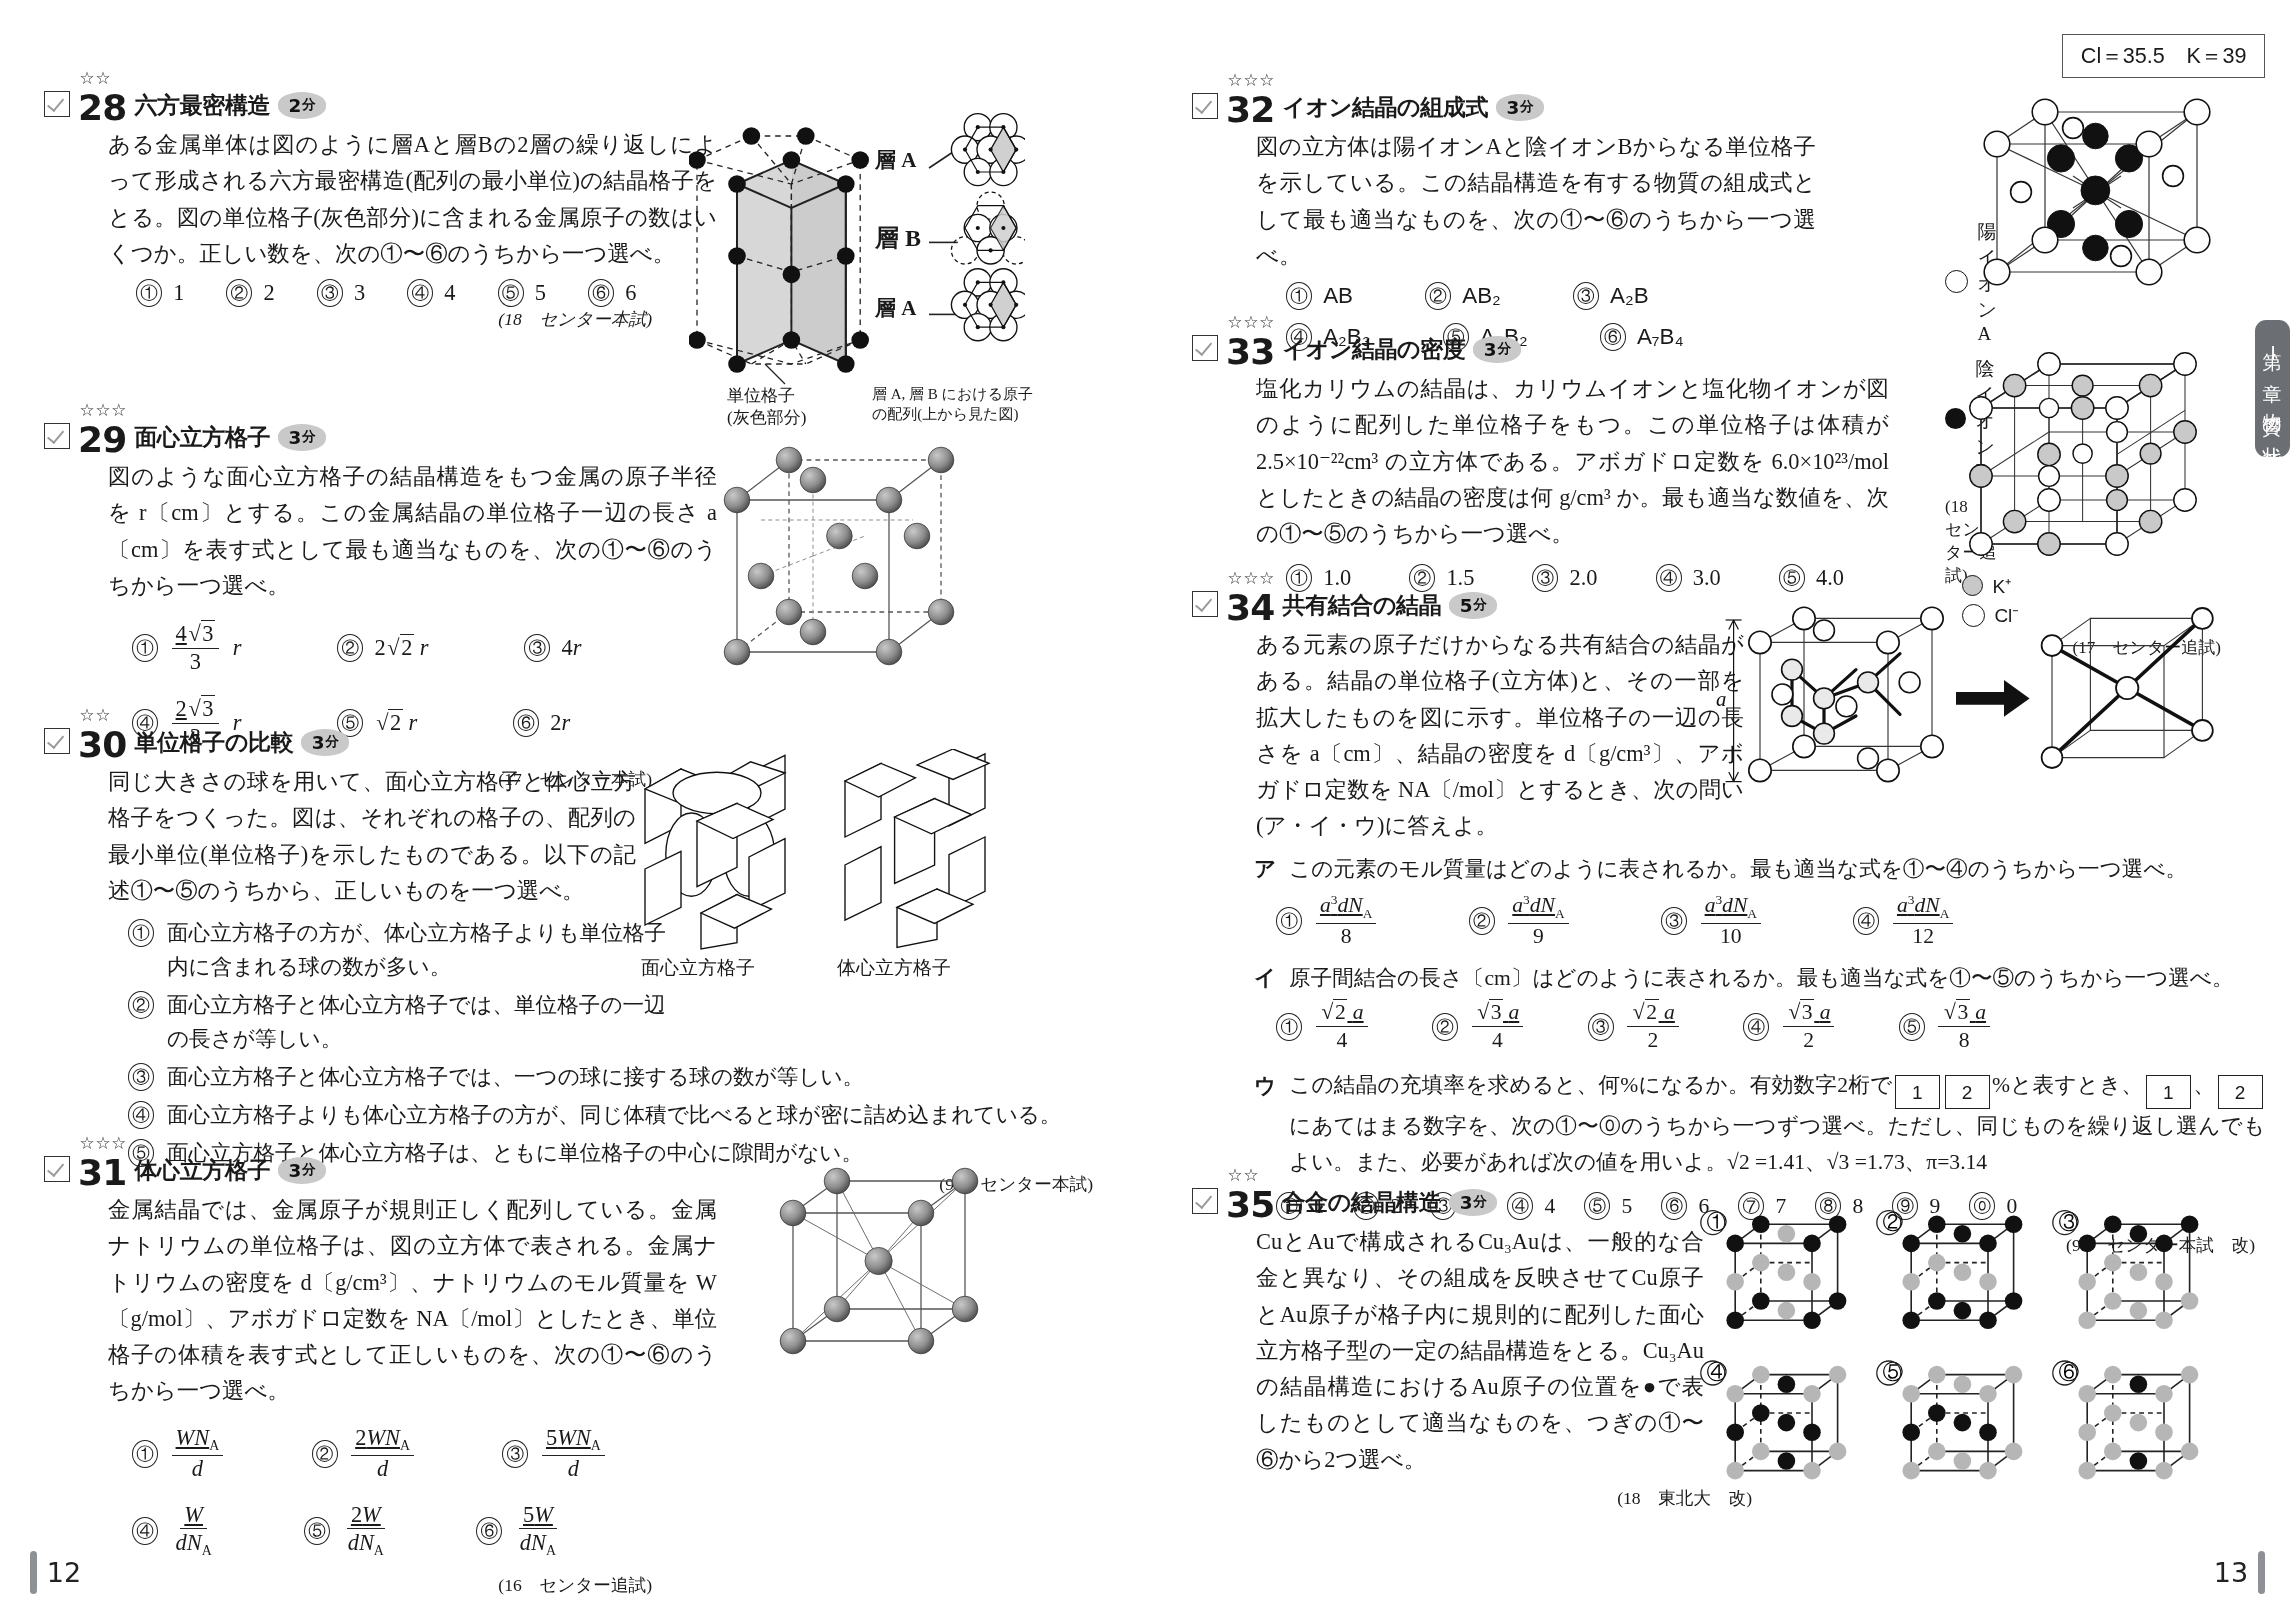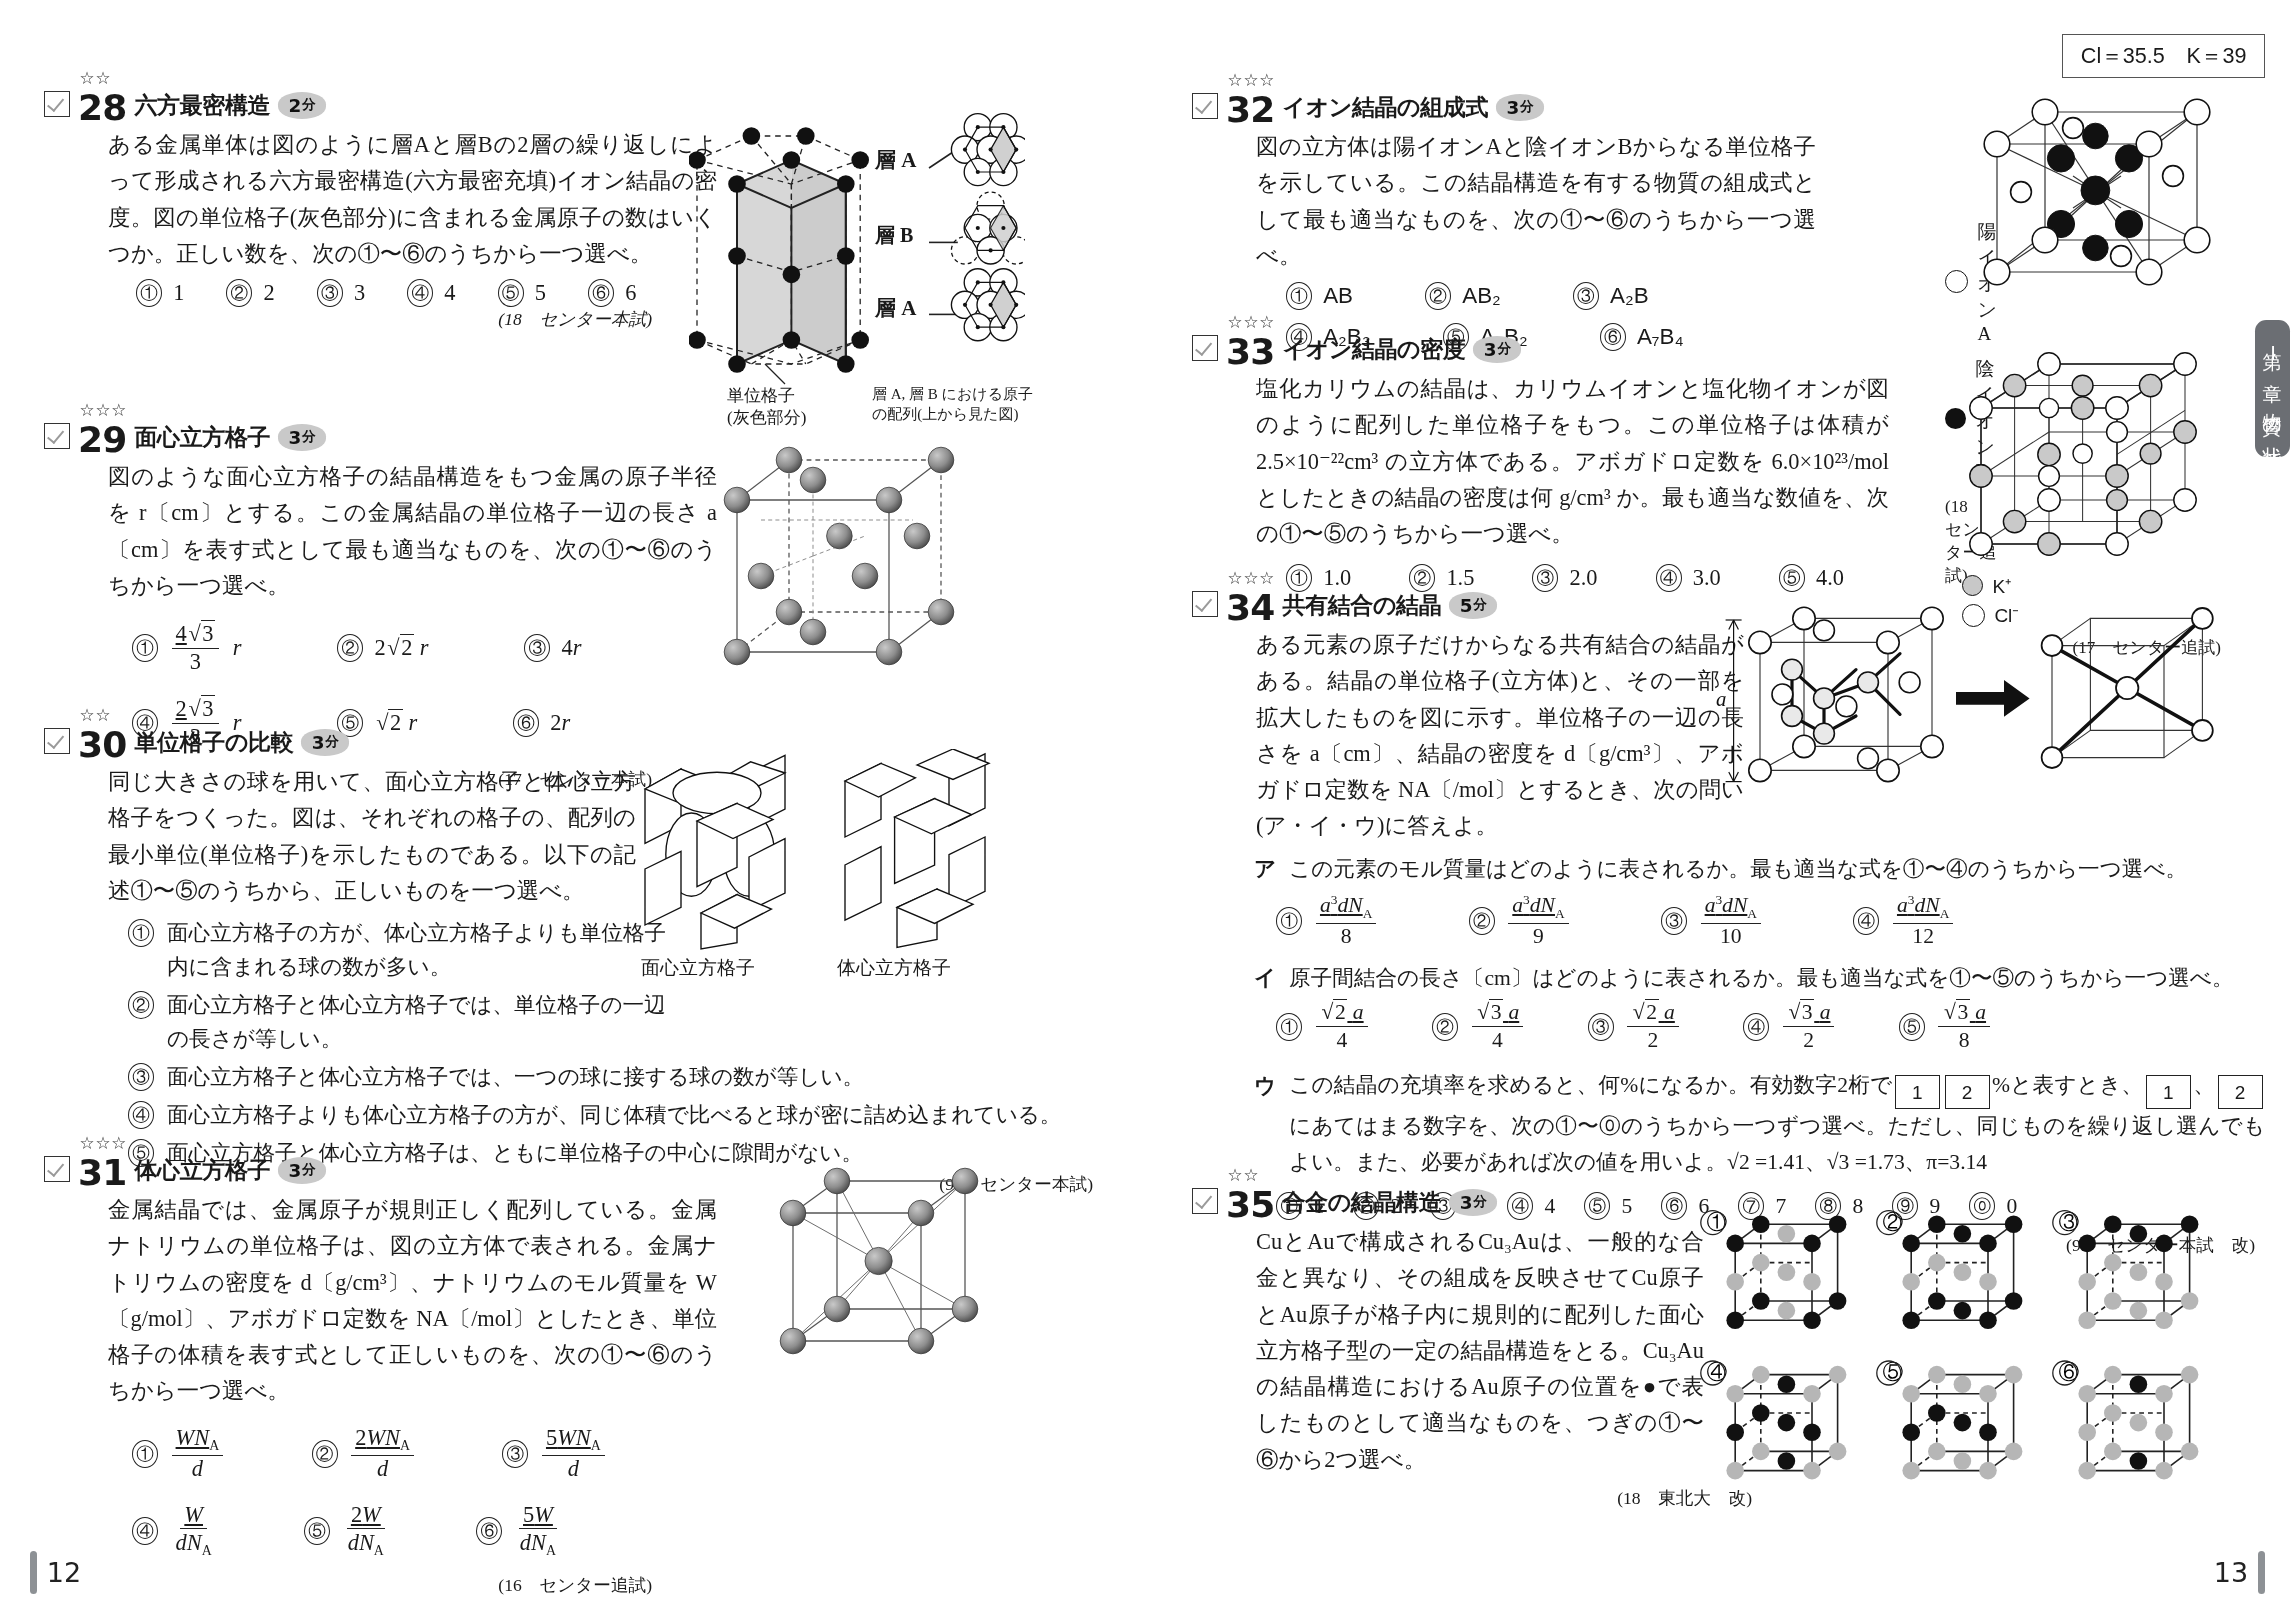--- a/index.html
+++ b/index.html
@@ -78,21 +78,21 @@
       <span style="position:relative;">
         <span class="stars" style="left:1.6px;top:-19px;">☆☆</span>
         <span class="pnum">28</span>
       </span>
       <span class="ptitle">六方最密構造</span>
       <span class="mins">
           <span>2</span>
           <span class="u">分</span>
         </span>
     </div>
-    <div class="body" style="width:609px;margin-left:64px;margin-top:4.8px;">ある金属単体は図のように層Aと層Bの2層の繰り返しによって形成される六方最密構造(六方最密充填)イオン結晶の密度。図の単位格子(灰色部分)に含まれる金属原子の数はいくつか。正しい数を、次の①〜⑥のうちから一つ選べ。</div>
+    <div class="body" style="width:609px;margin-left:64px;margin-top:4.8px;">ある金属単体は図のように層Aと層Bの2層の繰り返しによって形成される六方最密構造(配列の最小単位)の結晶格子をとる。図の単位格子(灰色部分)に含まれる金属原子の数はいくつか。正しい数を、次の①〜⑥のうちから一つ選べ。</div>
     <div class="opts" style="margin-left:92px;">
       <div class="optrow" style="gap:42px;">
         <span class="opt">
             <span class="cn">①</span>
             <span>1</span>
           </span>
         <span class="opt">
             <span class="cn">②</span>
             <span>2</span>
           </span>
@@ -236,21 +236,21 @@
             <circle cx="58" cy="16" r="2.6"></circle>
         <circle cx="10" cy="44" r="2.6"></circle>
             <circle cx="42" cy="44" r="2.6"></circle>
             <circle cx="74" cy="44" r="2.6"></circle>
         <circle cx="26" cy="72" r="2.6"></circle>
             <circle cx="58" cy="72" r="2.6"></circle>
           </g>
       </g>
     </svg>
     <div style="position:absolute;left:186px;top:46px;font-size:21px;font-weight:bold;">層 A</div>
-    <div style="position:absolute;left:186px;top:122px;font-size:20px;font-weight:bold;">層 B</div>
+    <div style="position:absolute;left:186px;top:122px;font-size:24px;font-weight:bold;">層 B</div>
     <div style="position:absolute;left:186px;top:194px;font-size:21px;font-weight:bold;">層 A</div>
     <div class="cap" style="position:absolute;left:38px;top:285px;width:136px;white-space:pre-line;">単位格子
 (灰色部分)</div>
     <div class="cap" style="position:absolute;left:183px;top:285px;width:164px;white-space:pre-line;text-align:left;font-size:15px;">層 A, 層 B における原子
 の配列(上から見た図)</div>
   </div>
 
   <div class="prob" style="left:44px;top:420px;width:1065px;">
     <div class="phead">
       <span class="chk"></span>

